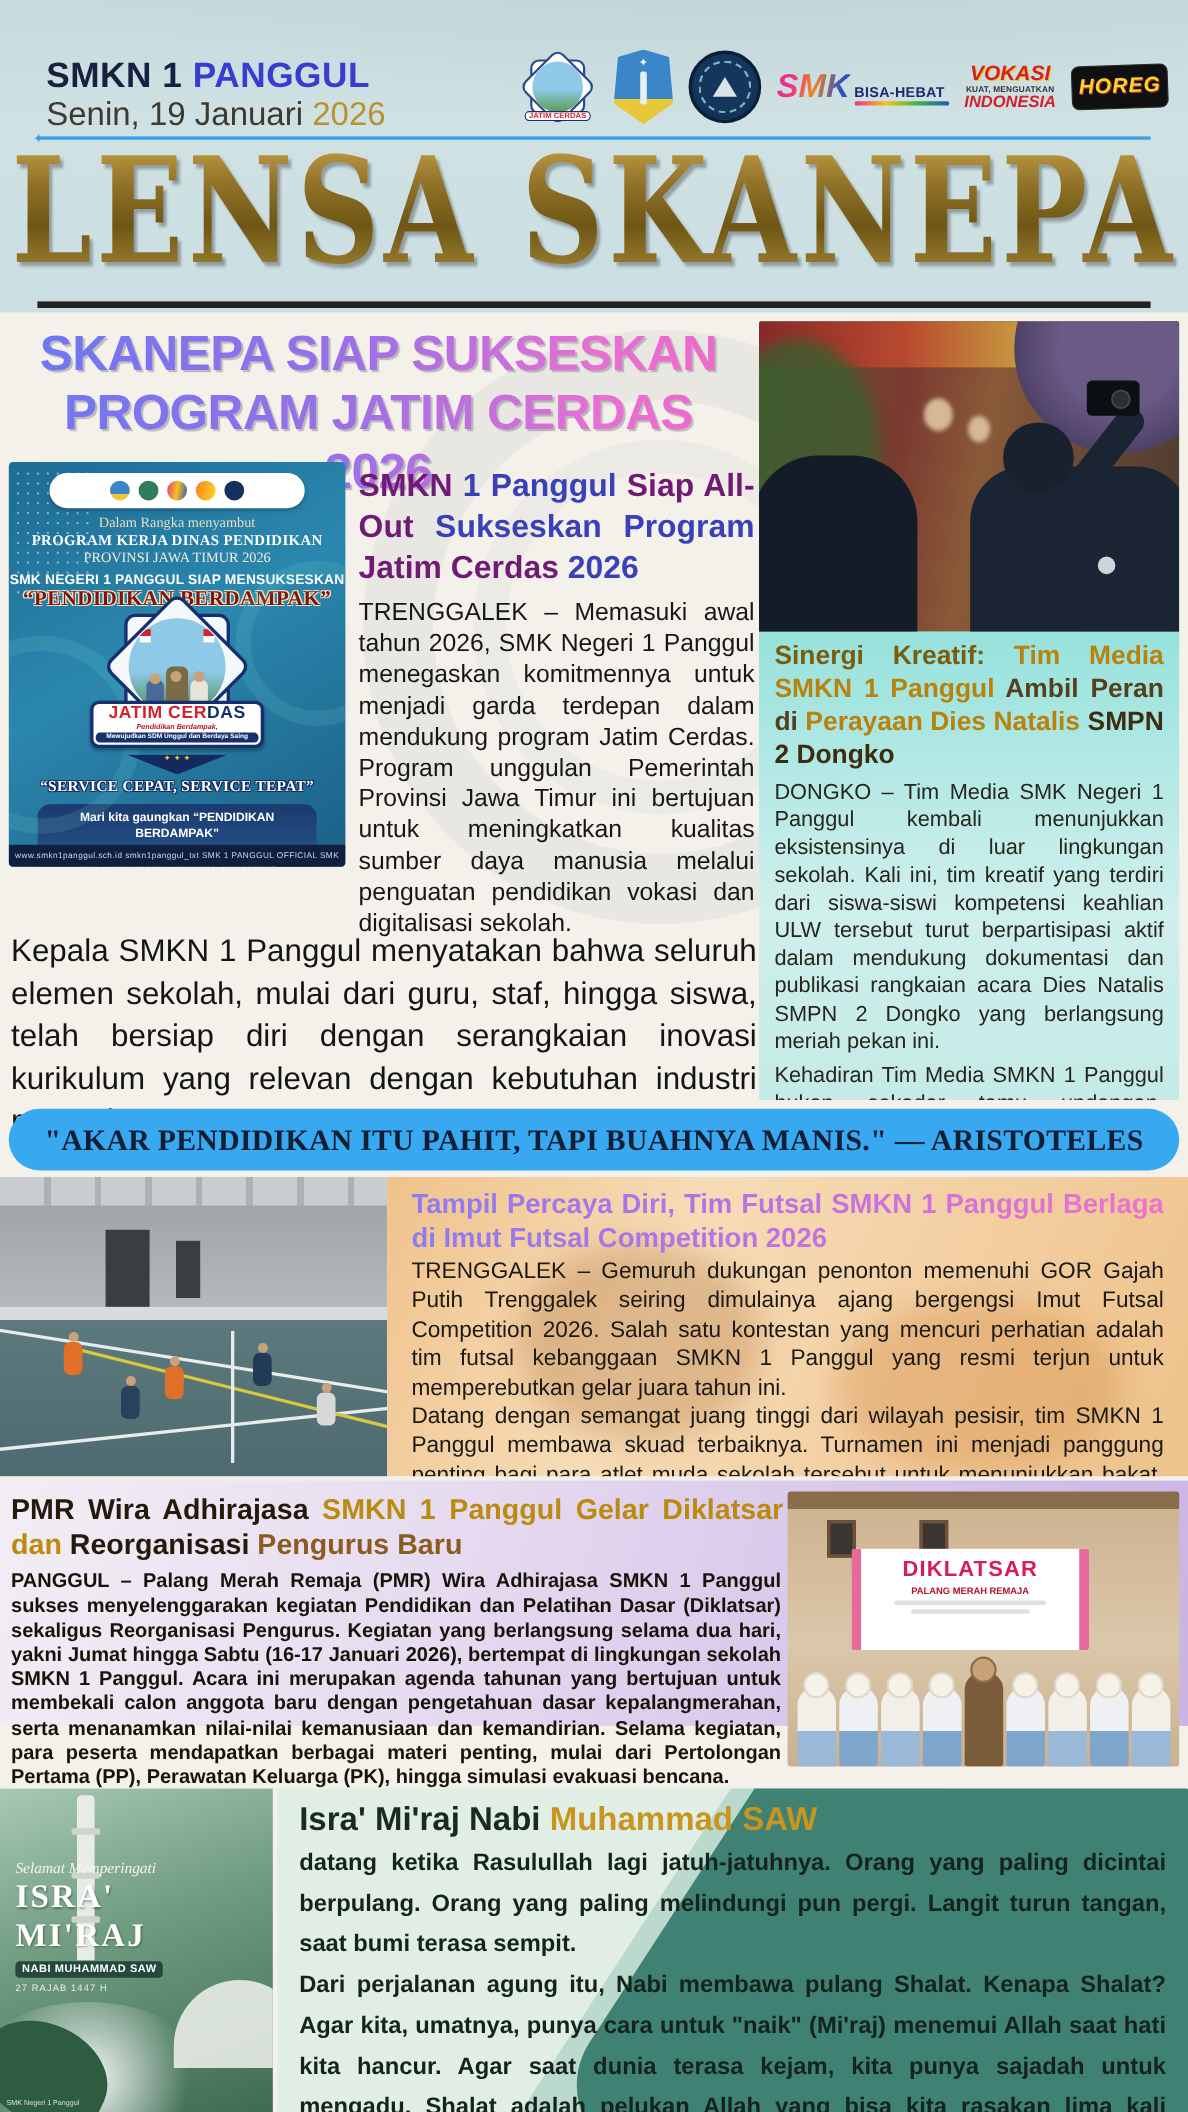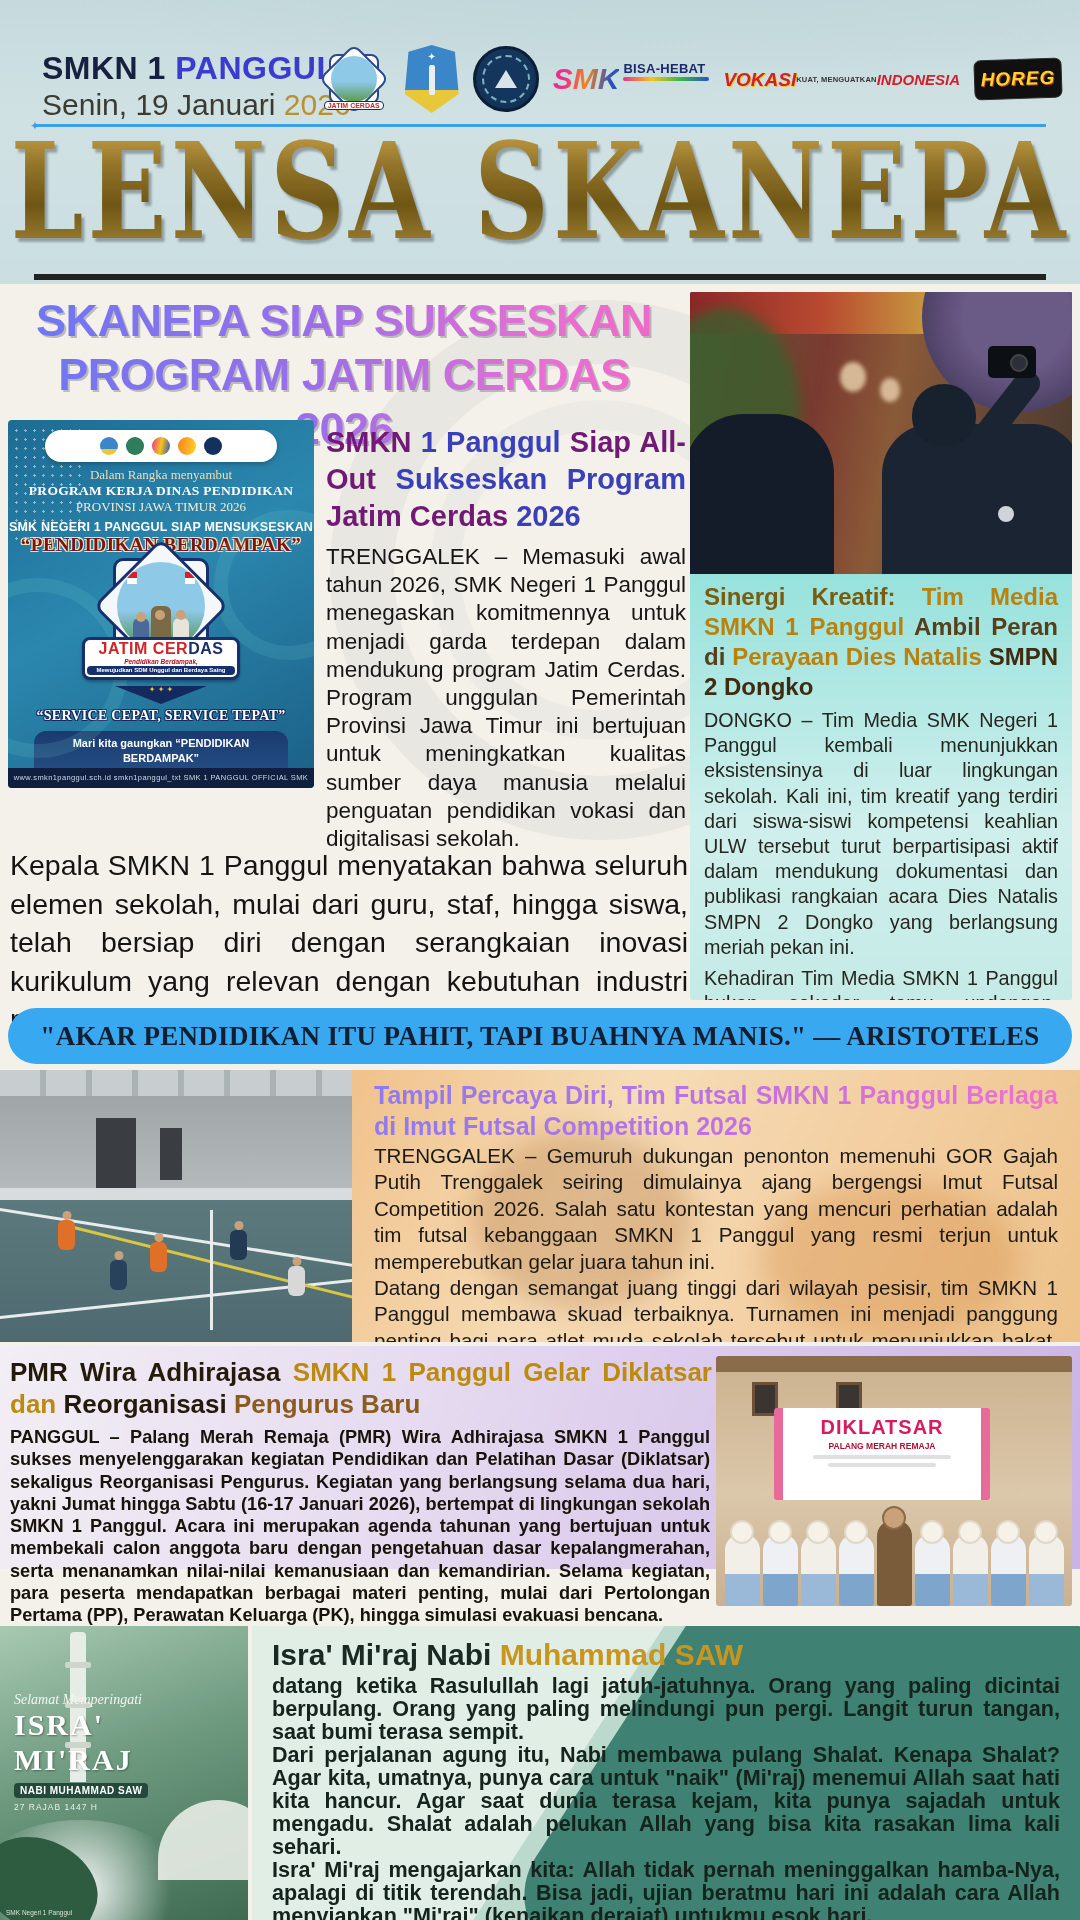--- a/index.html
+++ b/index.html
@@ -32,29 +32,29 @@
   .lg-shield{width:54px;height:68px;background:linear-gradient(180deg,#3a86c8 0 66%,#e8c838 66% 100%);
     clip-path:polygon(50% 0,93% 10%,100% 72%,50% 100%,0 72%,7% 10%);border:0}
   .lg-shield i{position:absolute;left:50%;top:6px;transform:translateX(-50%);color:#fff;font-style:normal;font-size:10px}
   .lg-shield b{position:absolute;left:50%;top:20px;transform:translateX(-50%);width:6px;height:30px;background:#e8eef2;border-radius:2px}
   
   .lg-emb{width:66px;height:66px;border-radius:50%;background:radial-gradient(circle at 50% 45%,#14365c 0 60%,#0d2440 100%);border:3px solid #0b1e38}
   .lg-emb i{position:absolute;inset:6px;border:2px dashed rgba(150,210,220,.8);border-radius:50%}
   .lg-emb b{position:absolute;left:50%;top:50%;transform:translate(-50%,-50%);width:0;height:0;
     border-left:11px solid transparent;border-right:11px solid transparent;border-bottom:18px solid #d8e4ea}
   
-  .lg-smk{display:flex;align-items:flex-start;gap:4px}
+  .lg-smk{display:flex;align-items:flex-end;gap:4px}
   .lg-smk .smk{font-size:30px;font-weight:900;font-style:italic;
     background:linear-gradient(100deg,#e9318c 20%,#f5821f 50%,#2a52be 85%);-webkit-background-clip:text;background-clip:text;color:transparent}
   .lg-smk .stack{display:flex;flex-direction:column;line-height:1}
   .lg-smk .bh{font-size:13px;font-weight:800;color:#1b2a6b;letter-spacing:.3px}
   .lg-smk .bar{margin-top:2px;height:4px;width:86px;border-radius:2px;
     background:linear-gradient(90deg,#e9318c,#f5c518,#3ab54a,#2a52be)}
   
-  .lg-vok{display:flex;flex-direction:row;align-items:center;line-height:1}
+  .lg-vok{display:flex;flex-direction:column;align-items:center;line-height:1}
   .lg-vok .v1{font-size:19px;font-weight:900;font-style:italic;color:#d21f2c;text-shadow:1px 1px 0 #f5c518}
   .lg-vok .v2{font-size:7.5px;font-weight:700;color:#333;margin-top:1px;letter-spacing:.2px}
   .lg-vok .v3{font-size:15px;font-weight:900;font-style:italic;color:#d21f2c}
   
   .lg-horeg{width:88px;height:40px;background:#101010;border-radius:7px;transform:rotate(-2deg);
     display:flex;align-items:center;justify-content:center;border:1px solid #2c2c2c}
   .lg-horeg span{font-size:19px;font-weight:900;font-style:italic;color:#ffd428;letter-spacing:1px;text-shadow:1px 1px 0 #a33}
   #rule{position:absolute;left:34px;top:124px;width:1012px;height:3px;background:#3aa0e8}
   #rule i{position:absolute;left:-4px;top:-5px;color:#3aa0e8;font-size:12px;font-style:normal}
   #masthead{position:absolute;left:0;top:128px;width:1080px;text-align:center;
@@ -214,21 +214,21 @@
   #iposter .g{font-family:"Liberation Serif",serif;font-style:italic;font-size:14px;color:#f2f6ee}
   #iposter .t1,#iposter .t2{font-family:"Liberation Serif",serif;font-weight:700;font-size:30px;letter-spacing:2px;line-height:1.15;text-shadow:1px 1px 2px rgba(0,0,0,.35)}
   #iposter .sub{margin-top:6px;display:inline-block;background:#24483a;border-radius:4px;padding:2px 6px;font-size:10px;font-weight:700;letter-spacing:.5px}
   #iposter .dt{margin-top:4px;font-size:8.5px;letter-spacing:1px;color:#e8f0e6}
   #iposter .cr{position:absolute;left:6px;bottom:4px;font-size:6.5px;color:#f4f8f2;opacity:.85}
   #ibox{left:252px;top:1626px;width:828px;height:294px;overflow:hidden;background:#e1eee6;padding:10px 20px 0}
   #ibox .wedge{position:absolute;right:-140px;bottom:-210px;width:620px;height:560px;background:#3f8273;transform:rotate(33deg);border-radius:70px}
   #ibox .wedge2{position:absolute;right:-60px;bottom:-300px;width:620px;height:560px;background:#bcd9cd;transform:rotate(33deg);border-radius:70px}
   #ibox h2{position:relative;font-size:30px;font-weight:800;line-height:38px}
   .is-d{color:#1a2a22}.is-g{color:#c8961e}
-  #ibox p{position:relative;font-size:21.6px;line-height:23px;font-weight:700;color:#14231c}
+  #ibox p{position:relative;font-size:21.6px;line-height:37px;font-weight:700;color:#14231c}
 </style>
 </head>
 <body>
 
 <div id="page">
 
   <div id="hdr">
     <div class="arc"></div>
     <div class="abs school"><span class="a">SMKN 1 </span><span class="b">PANGGUL</span></div>
     <div class="abs dateln"><span class="a">Senin, 19 Januari </span><span class="b">2026</span></div>

